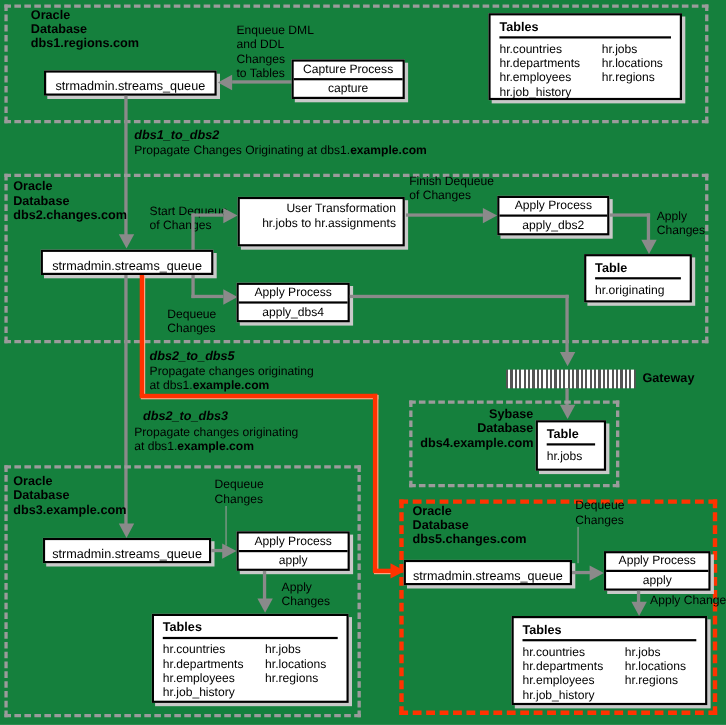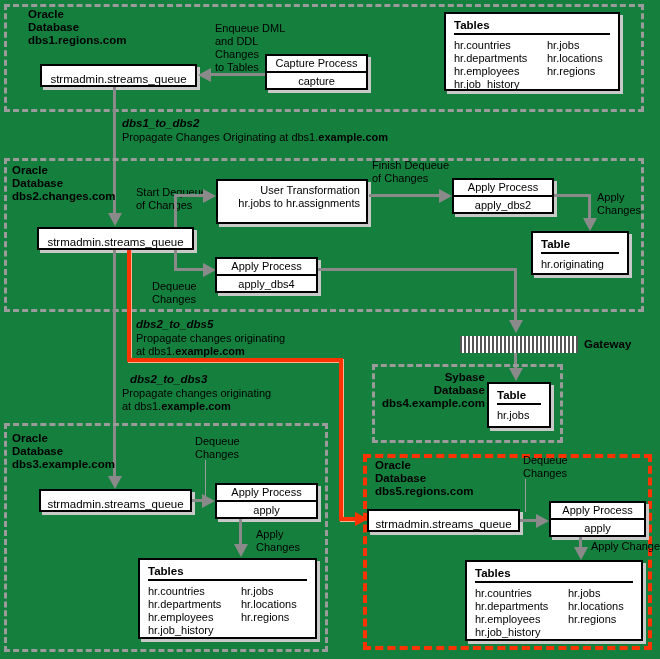--- a/index.html
+++ b/index.html
@@ -225,21 +225,21 @@
           <div>hr.locations</div>
         <div>hr.regions</div>
       </div>
     </div>
   </div>
 
   <div class="red-dashed" style="left:363px;top:454px;width:289px;height:196px;"></div>
   <div class="dblabel" style="left:375px;top:459px;">
     <div>Oracle</div>
     <div>Database</div>
-    <div>dbs5.regions.com</div>
+    <div>dbs5.changes.com</div>
   </div>
   <div class="note" style="left:523px;top:454px;">
     <div>Dequeue</div>
     <div>Changes</div>
   </div>
   <div class="leader" style="left:525px;top:479px;height:33px;"></div>
   <div class="node queue-node" style="left:367px;top:509px;width:153px;height:23px;">
       <span>strmadmin.streams_queue</span>
     </div>
   <div class="hline" style="left:520px;top:519px;width:17px;"></div>

